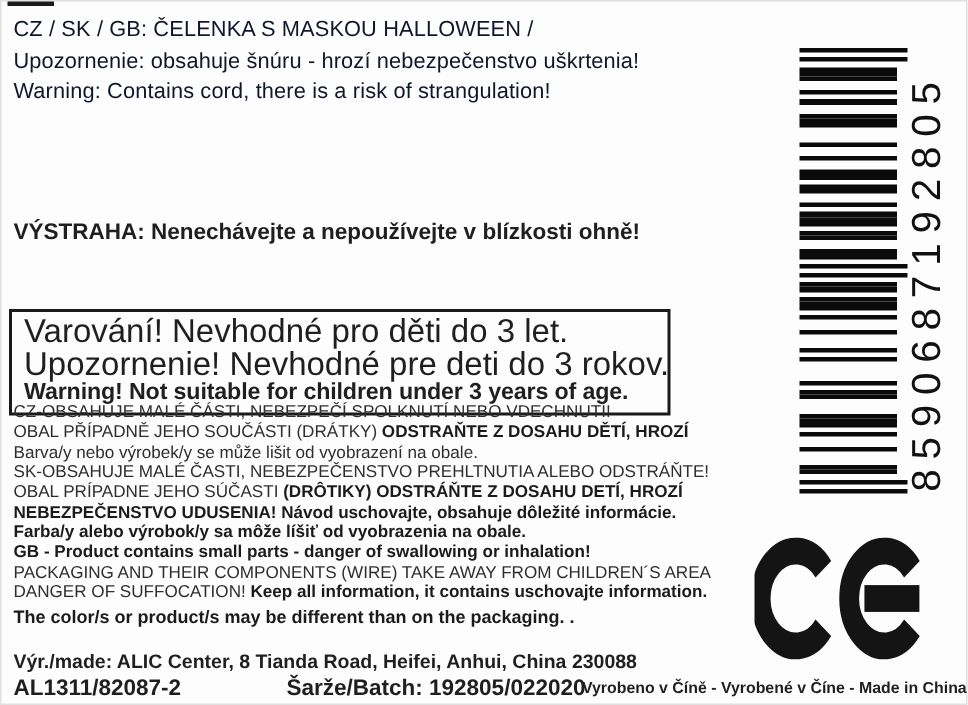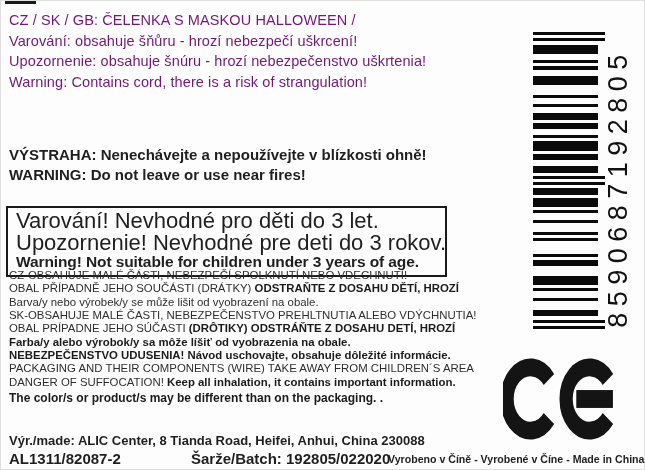--- a/index.html
+++ b/index.html
@@ -17,21 +17,21 @@
     background: #fdfdfd;
     border: 1px solid #e0e0e0;
   }
   .corner-tick {
     position: absolute; left: 4px; top: 0; width: 31px; height: 3px;
     background: #1a1a1a;
   }
   
   .header-block {
     position: absolute; left: 8px; top: 9px;
-    font-size: 14.5px; line-height: 20.6px; color: #701a75;
+    font-size: 14.5px; line-height: 20.6px; color: #0f172a;
     letter-spacing: 0.1px; white-space: nowrap;
   }
   
   .artikl {
     position: absolute; left: 8px; top: 110px;
     font-size: 25px; font-weight: bold; color: #1f1f1f;
     white-space: nowrap;
   }
   
   .fire-block {
@@ -98,47 +98,46 @@
 </style>
 </head>
 <body>
 
 <div class="label-page">
 
   <div class="corner-tick"></div>
 
   <div class="header-block">
     <div>CZ / SK / GB: ČELENKA S MASKOU HALLOWEEN /</div>
-    <div>Varování: obsahuje šňůru - hrozí nebezpečí uškrcení!</div>
     <div>Upozornenie: obsahuje šnúru - hrozí nebezpečenstvo uškrtenia!</div>
     <div>Warning: Contains cord, there is a risk of strangulation!</div>
   </div>
 
 
   <div class="fire-block">
     <div>VÝSTRAHA: Nenechávejte a nepoužívejte v blízkosti ohně!</div>
-    <div>WARNING: Do not leave or use near fires!</div>
   </div>
 
   <div class="age-box">
     <div class="l1">Varování! Nevhodné pro děti do 3 let.</div>
     <div class="l2">Upozornenie! Nevhodné pre deti do 3 rokov.</div>
     <div class="l3">Warning! Not suitable for children under 3 years of age.</div>
   </div>
 
   <div class="small-print">
     <div><span>CZ-OBSAHUJE MALÉ ČÁSTI, NEBEZPEČÍ SPOLKNUTÍ NEBO VDECHNUTÍ!</span><b></b></div>
     <div><span>OBAL PŘÍPADNĚ JEHO SOUČÁSTI (DRÁTKY) </span><b>ODSTRAŇTE Z DOSAHU DĚTÍ, HROZÍ</b></div>
     <div><span>Barva/y nebo výrobek/y se může lišit od vyobrazení na obale.</span><b></b></div>
-    <div><span>SK-OBSAHUJE MALÉ ČASTI, NEBEZPEČENSTVO PREHLTNUTIA ALEBO VDÝCHNUTIA!</span><b></b></div>
+    <div><span>SK-OBSAHUJE MALÉ ČASTI, NEBEZPEČENSTVO PREHLTNUTIA ALEBO ODSTRÁŇTE!</span><b></b></div>
     <div><span>OBAL PRÍPADNE JEHO SÚČASTI </span><b>(DRÔTIKY) ODSTRÁŇTE Z DOSAHU DETÍ, HROZÍ</b></div>
+    <div><span></span><b>NEBEZPEČENSTVO UDUSENIA! Návod uschovajte, obsahuje dôležité informácie.</b></div>
     <div><span></span><b>Farba/y alebo výrobok/y sa môže líšiť od vyobrazenia na obale.</b></div>
-    <div><span></span><b>NEBEZPEČENSTVO UDUSENIA! Návod uschovajte, obsahuje dôležité informácie.</b></div>
+    <div><span></span><b>GB - Product contains small parts - danger of swallowing or inhalation!</b></div>
     <div><span>PACKAGING AND THEIR COMPONENTS (WIRE) TAKE AWAY FROM CHILDREN´S AREA</span><b></b></div>
-    <div><span>DANGER OF SUFFOCATION! </span><b>Keep all inhalation, it contains important information.</b></div>
+    <div><span>DANGER OF SUFFOCATION! </span><b>Keep all information, it contains uschovajte information.</b></div>
     <div class="sp-big"><span></span><b>The color/s or product/s may be different than on the packaging. .</b></div>
   </div>
 
   <div class="maker-line">Výr./made: ALIC Center, 8 Tianda Road, Heifei, Anhui, China 230088</div>
 
   <div class="footer-code">AL1311/82087-2</div>
   <div class="footer-batch">Šarže/Batch: 192805/022020</div>
   <div class="footer-made">Vyrobeno v Číně - Vyrobené v Číne - Made in China</div>
 
   <div class="barcode-bars">

